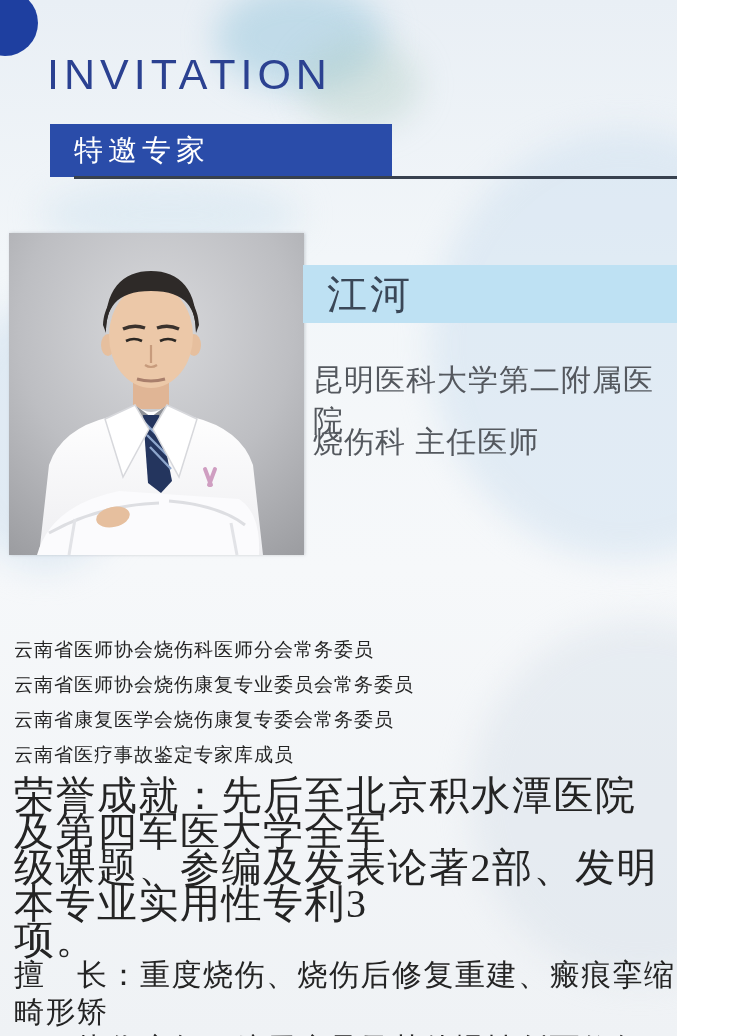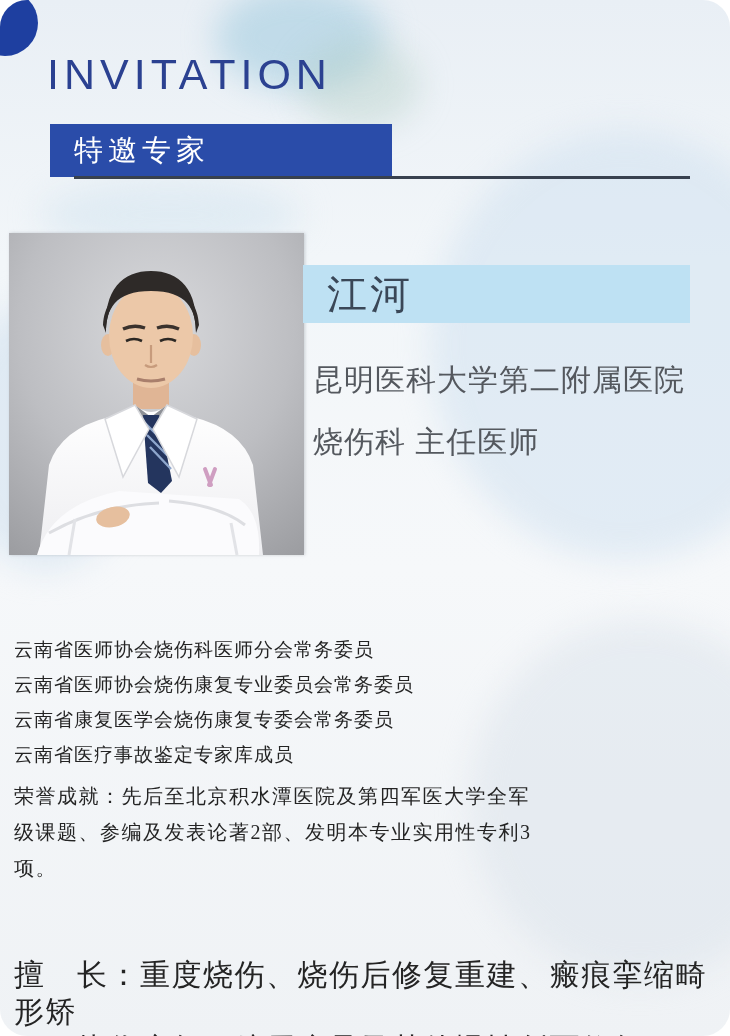--- a/index.html
+++ b/index.html
@@ -1,24 +1,23 @@
 <!DOCTYPE html>
 <html><head>
 <meta charset="utf-8">
 <style>
   * { margin: 0; padding: 0; box-sizing: border-box; }
   html, body { background: #ffffff; }
   .page {
     position: relative;
-    width: 730px;
+    width: 677px;
     height: 1036px;
     overflow: hidden;
     background: linear-gradient(180deg, #e9eff5 0%, #f2f6f9 25%, #f6f8fa 55%, #eff2f5 100%);
     font-family: "Liberation Sans", "DejaVu Sans", sans-serif;
-    border-radius: 27px;
   }
   
   .blob { position: absolute; border-radius: 50%; filter: blur(16px); }
   .blob-1 { left: 215px; top: -15px; width: 170px; height: 105px; background: rgba(158, 203, 222, 0.55); }
   .blob-2 { left: 300px; top: 40px;  width: 120px; height: 90px;  background: rgba(170, 200, 190, 0.35); }
   .blob-3 { left: 430px; top: 130px; width: 390px; height: 430px; background: rgba(206, 224, 240, 0.5); }
   .blob-4 { left: -50px; top: 300px; width: 190px; height: 270px; background: rgba(203, 221, 238, 0.5); }
   .blob-5 { left: 470px; top: 620px; width: 340px; height: 360px; background: rgba(214, 223, 233, 0.45); }
   .blob-6 { left: 40px;  top: 180px; width: 260px; height: 70px;  background: rgba(210, 228, 240, 0.5); }
 
@@ -73,21 +72,21 @@
   .body-text {
     font-family: "Liberation Serif", "DejaVu Serif", serif;
     color: #242424;
   }
   .credentials {
     position: absolute; left: 14px; top: 632px;
     font-size: 19px; line-height: 35px; letter-spacing: 1px;
   }
   .honors {
     position: absolute; left: 14px; top: 778px;
-    font-size: 20px; line-height: 36px; letter-spacing: 1.5px;
+    font-size: 40px; line-height: 36px; letter-spacing: 1.5px;
   }
   .specialties {
     position: absolute; left: 14px; top: 956px;
     font-size: 30px; line-height: 37px; letter-spacing: 1.5px;
   }
 </style>
 </head>
 <body>
 
 <div class="page">

